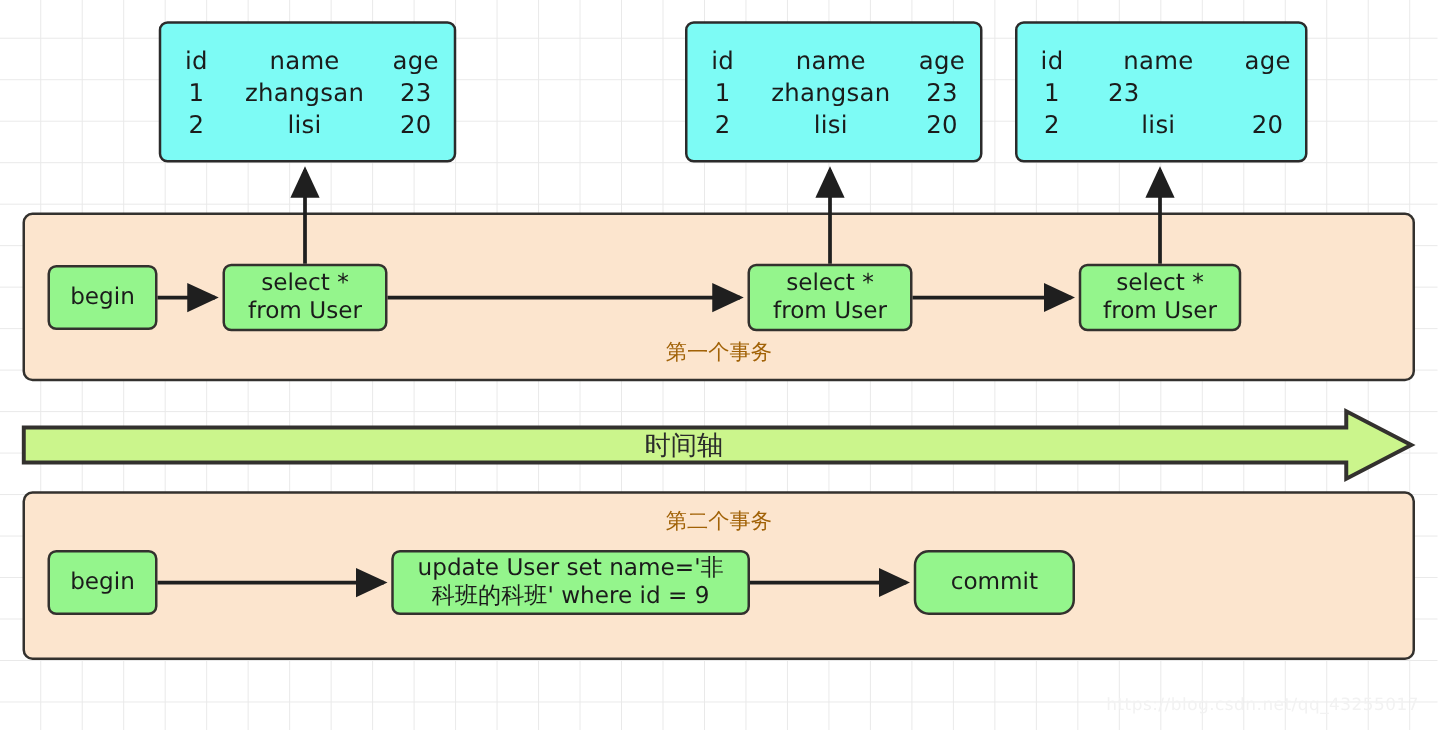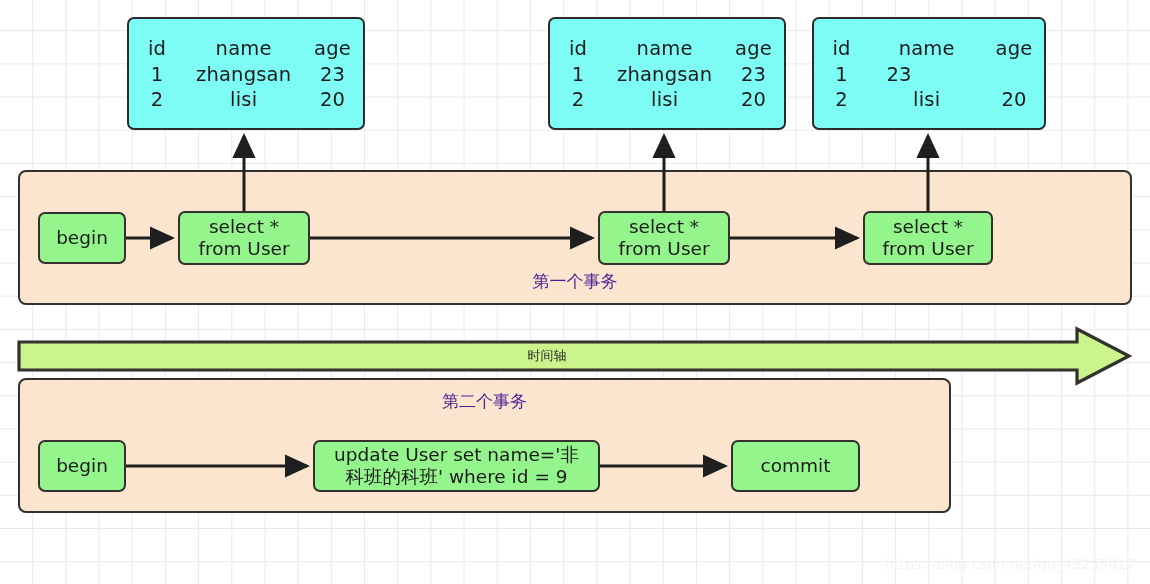--- a/index.html
+++ b/index.html
@@ -62,21 +62,21 @@
     box-sizing: border-box;
     background: #fce5ce;
     border: 2.5px solid #33312e;
     border-radius: 8px;
   }
   .panel-label {
     position: absolute;
     width: 100%;
     text-align: center;
     font-size: 17px;
-    color: #4c1d95;
+    color: #a16207;
   }
   .green-box {
     background: #94f58c;
     font-size: 18.5px;
   }
   .green-box .ln { display: block; white-space: pre; }
 
   .timeline {
     position: absolute;
     left: 17px;
@@ -85,21 +85,21 @@
     height: 60px;
   }
   .timeline .tl-label {
     position: absolute;
     left: 0; top: 0;
     width: 1060px;
     height: 60px;
     display: flex;
     align-items: center;
     justify-content: center;
-    font-size: 13px;
+    font-size: 21px;
     color: #2b2b2b;
     font-family: Liberation Mono, monospace;
   }
   .caption {
     position: absolute;
     left: 0;
     top: 548px;
     width: 1150px;
     text-align: center;
     font-size: 17px;
@@ -203,34 +203,34 @@
     <span class="ln">from User</span>
   </div>
 
   <div class="timeline">
     <svg width="1116" height="60" viewBox="0 0 1116 60">
       <polygon points="2,16 1060,16 1060,3 1112,30 1060,57 1060,44 2,44" fill="#cbf58c" stroke="#33312e" stroke-width="3.2" stroke-linejoin="miter"></polygon>
     </svg>
     <div class="tl-label">时间轴</div>
   </div>
 
-  <div class="txn-panel" style="left:18px; top:378px; width:933px; height:135px;padding-left:20px;">
+  <div class="txn-panel" style="left:18px; top:393px; width:1114px; height:135px;padding-left:20px;">
     <div class="panel-label" style="left:0; top:10px;">第二个事务</div>
   </div>
 
   <div class="node green-box" style="left:38px; top:440px; width:88px; height:52px;">
     <span class="ln">begin</span>
   </div>
 
   <div class="node green-box" style="left:313px; top:440px; width:287px; height:52px;">
     <span class="ln">update User set name='非</span>
     <span class="ln">科班的科班' where id = 9</span>
   </div>
 
-  <div class="node green-box" style="left:731px; top:440px; width:129px; height:52px;">
+  <div class="node green-box" style="left:731px; top:440px; width:129px; height:52px;border-radius:12px;">
     <span class="ln">commit</span>
   </div>
 
   <svg class="edges" viewBox="0 0 1150 584">
     <defs>
       <marker id="ah" markerWidth="9" markerHeight="9" refX="7.4" refY="4.5" orient="auto" markerUnits="strokeWidth">
         <path d="M0,0.6 L8.4,4.5 L0,8.4 z" fill="#1f1f1f"></path>
       </marker>
     </defs>
 

